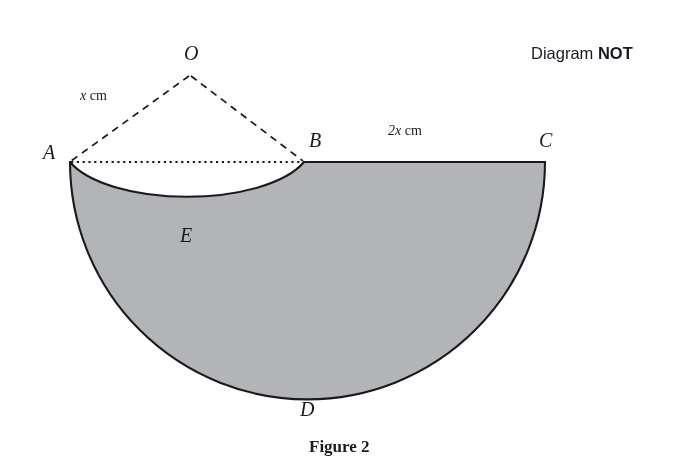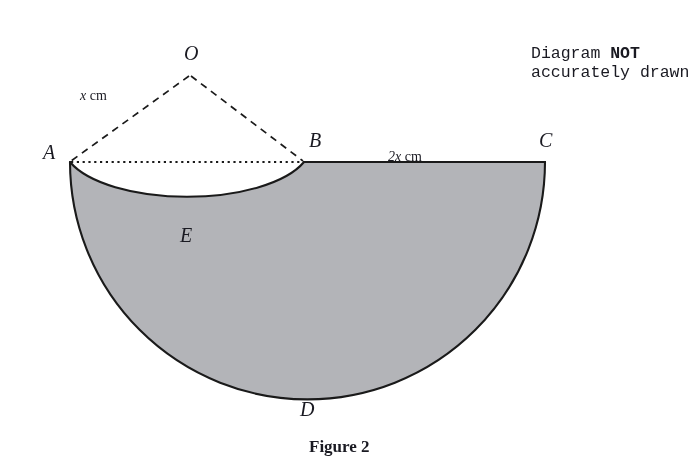--- a/index.html
+++ b/index.html
@@ -55,21 +55,21 @@
   .measure-label .var {
     font-style: italic;
   }
   .measure-label .unit {
     font-style: normal;
   }
 
   .note {
     font-size: 16.5px;
     text-align: left;
-    font-family: Liberation Mono, monospace;
+    font-family: Liberation Sans, sans-serif;
   }
   .note .note-line { display: block; }
   .note b { font-weight: bold; }
 
   .caption {
     font-size: 17px;
     font-weight: bold;
     font-family: "Liberation Serif", "DejaVu Serif", serif;
   }
 </style>
@@ -108,24 +108,23 @@
   <span class="txt vertex-label" style="left:300px; top:398px;">D</span>
 
   <span class="txt vertex-label" style="left:180px; top:224px;">E</span>
 
   <span class="txt vertex-label" style="left:184px; top:42px;">O</span>
 
   <span class="txt measure-label" style="left:80px; top:88px;">
     <span class="var">x</span><span class="unit"> cm</span>
   </span>
 
-  <span class="txt measure-label" style="left:388px; top:149px;text-align:right;">
+  <span class="txt measure-label" style="left:388px; top:123px;text-align:right;">
     <span class="var">2x</span><span class="unit"> cm</span>
   </span>
 
   <div class="txt note" style="left:531px; top:44px;">
     <span class="note-line"><span>Diagram </span><b>NOT</b></span>
-    <span class="note-line">accurately drawn</span>
   </div>
 
   <div class="txt caption" style="left:309px; top:437px;">Figure 2</div>
 
 </div>
 
 </body></html>

